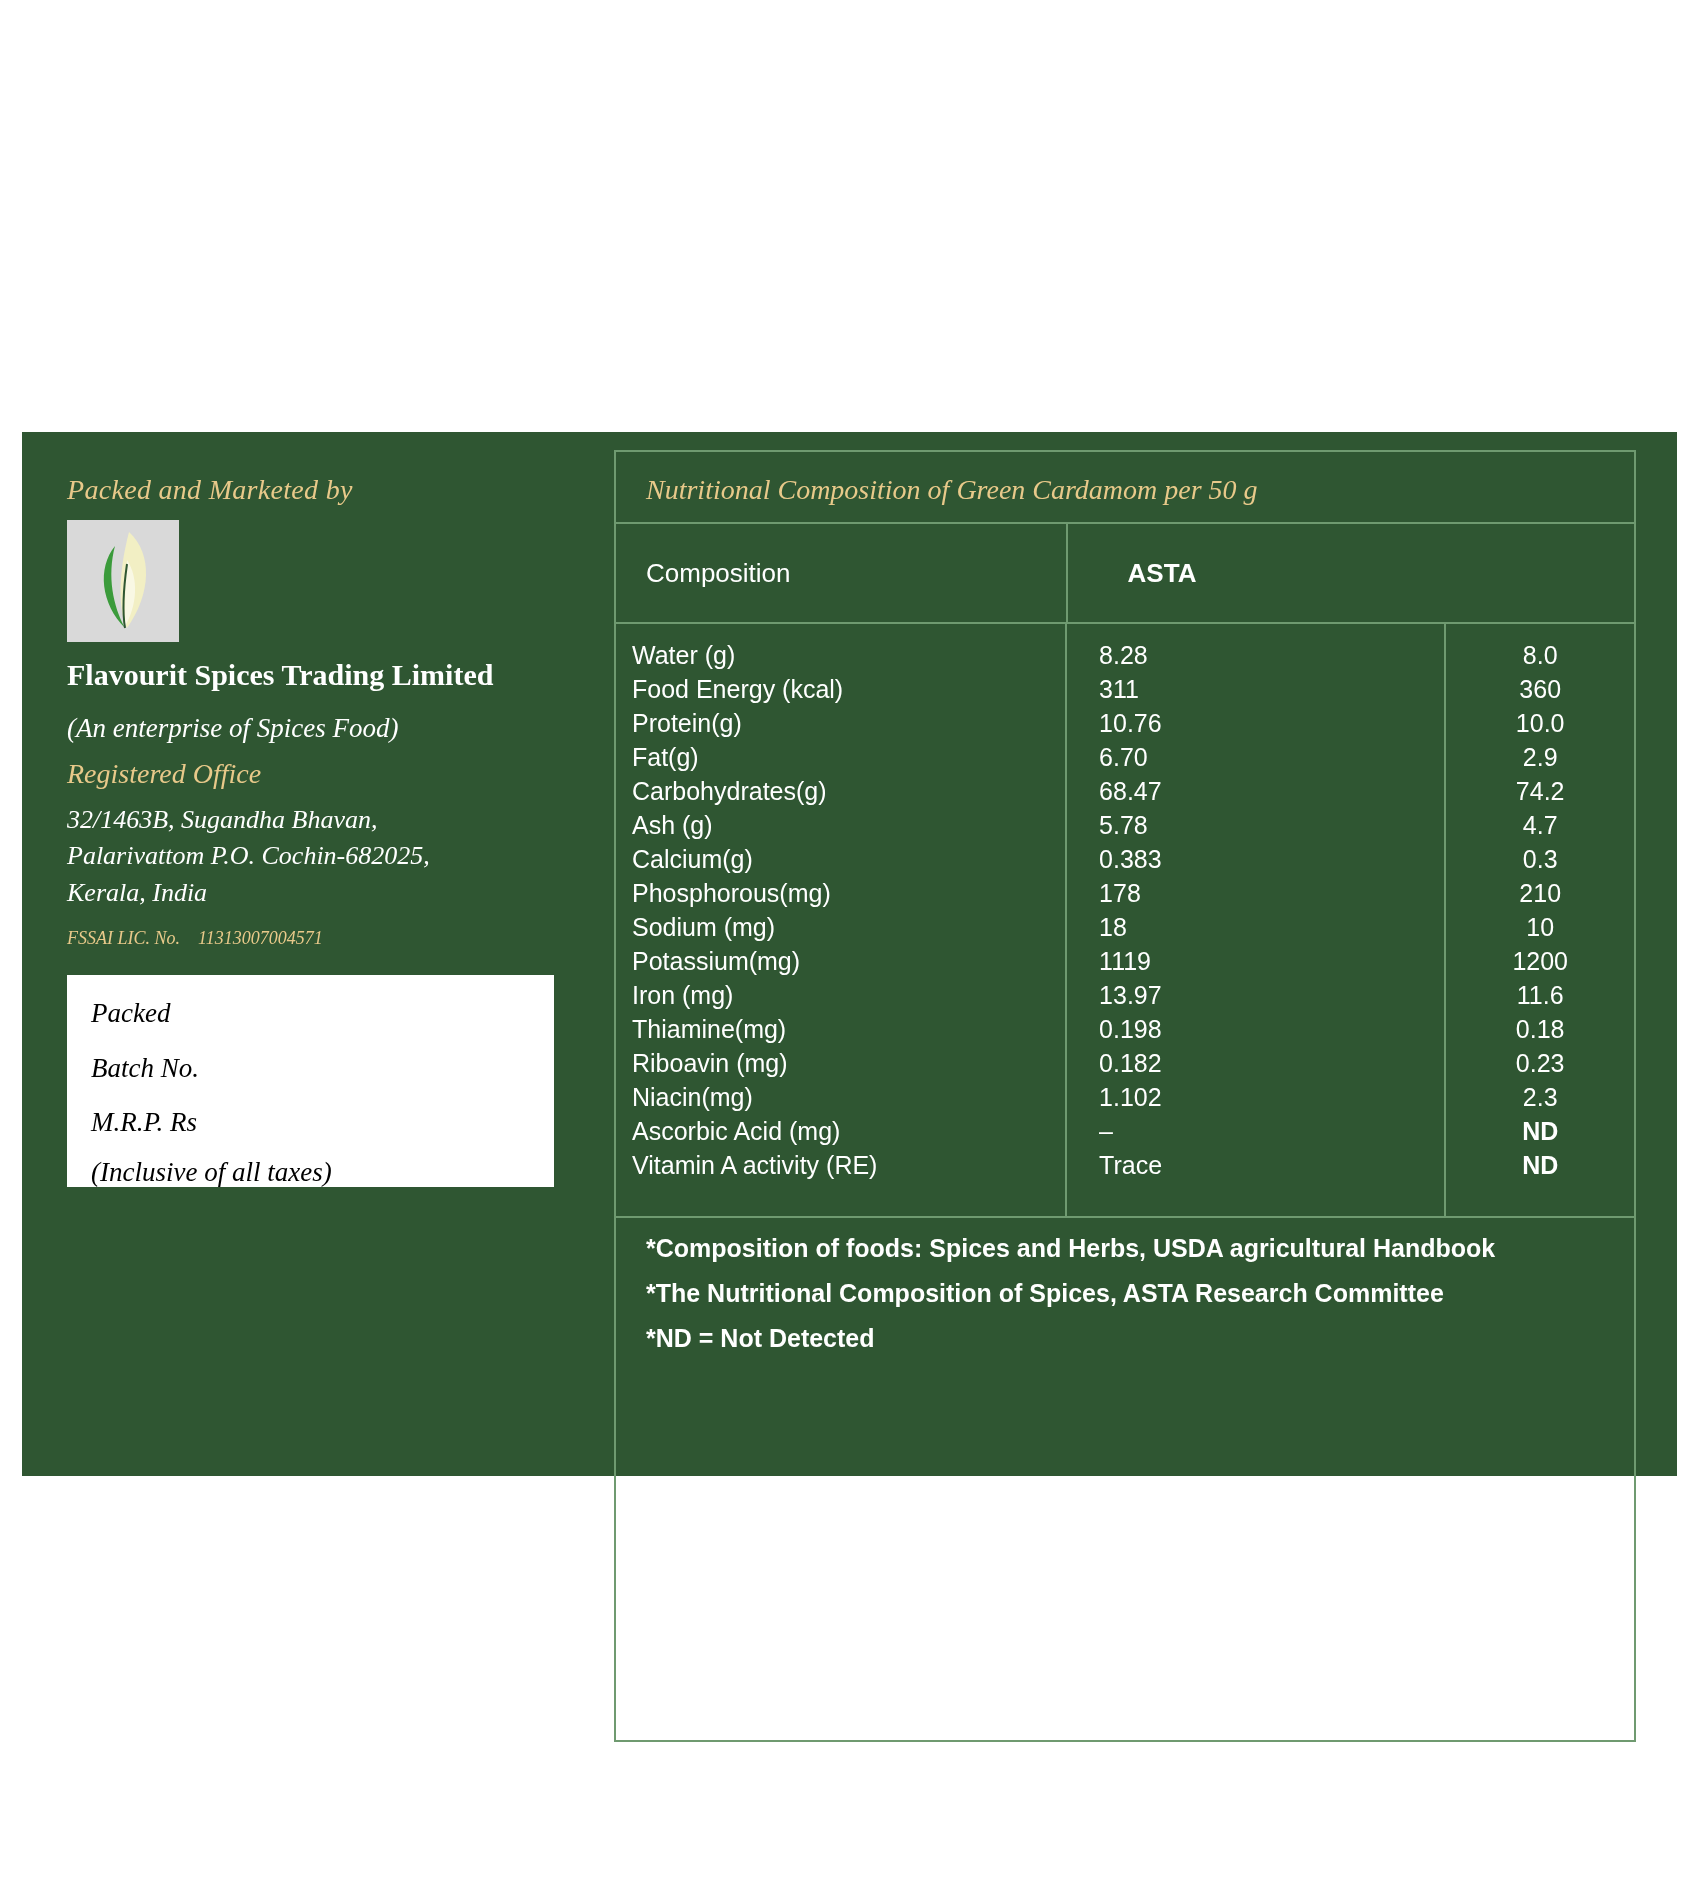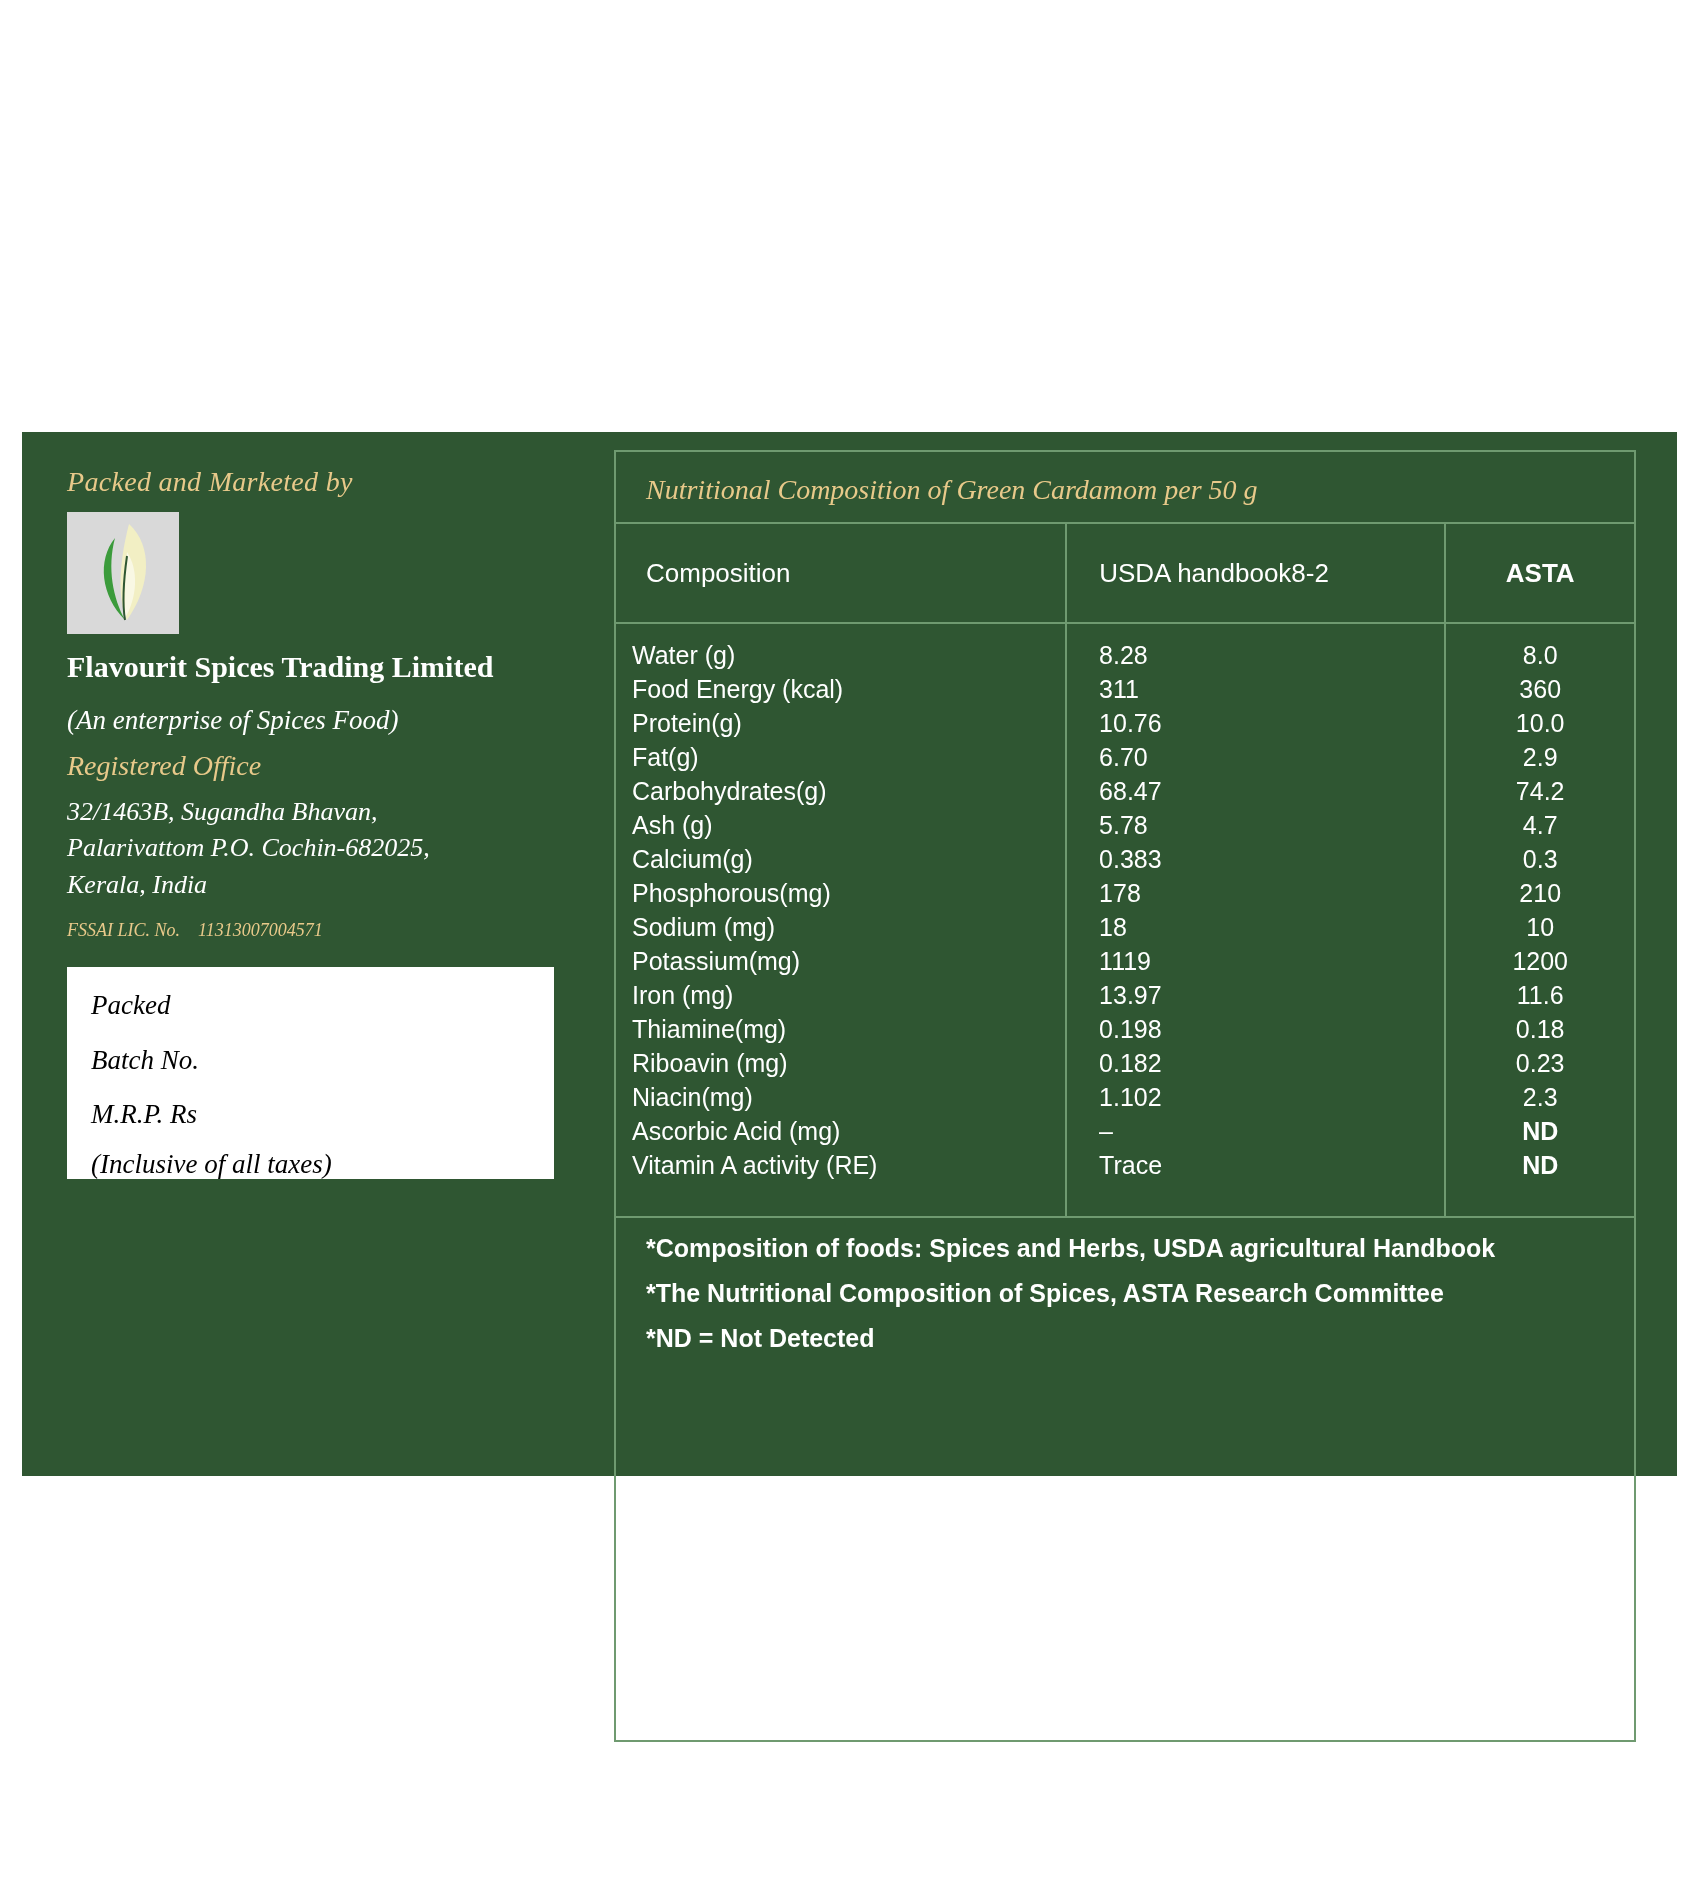--- a/index.html
+++ b/index.html
@@ -23,21 +23,21 @@
     top: 432px;
     width: 1655px;
     height: 1044px;
     background: #2f5632;
     box-sizing: border-box;
   }
   
   .left-col {
     position: absolute;
     left: 45px;
-    top: 34px;
+    top: 42px;
     width: 520px;
   }
   .packed-by {
     font-family: "Liberation Serif", serif;
     font-style: italic;
     font-size: 28px;
     color: #e8c98a;
     letter-spacing: 0.3px;
     margin-bottom: 14px;
   }
@@ -214,21 +214,20 @@
         <div style="margin-bottom:18px;">M.R.P. Rs</div>
         <div class="tight">(Inclusive of all taxes)</div>
       </div>
     </div>
 
     <div class="table-panel">
       <div class="table-title">Nutritional Composition of  Green Cardamom per 50 g</div>
 
       <div class="head-row">
         <div class="cell-comp">Composition</div>
-        <div class="cell-usda">USDA handbook8-2</div>
         <div class="cell-asta">ASTA</div>
       </div>
 
       <div class="body-rows">
         <div class="col c1">
           <div class="cellline">Water (g)</div>
           <div class="cellline">Food Energy (kcal)</div>
           <div class="cellline">Protein(g)</div>
           <div class="cellline">Fat(g)</div>
           <div class="cellline">Carbohydrates(g)</div>

